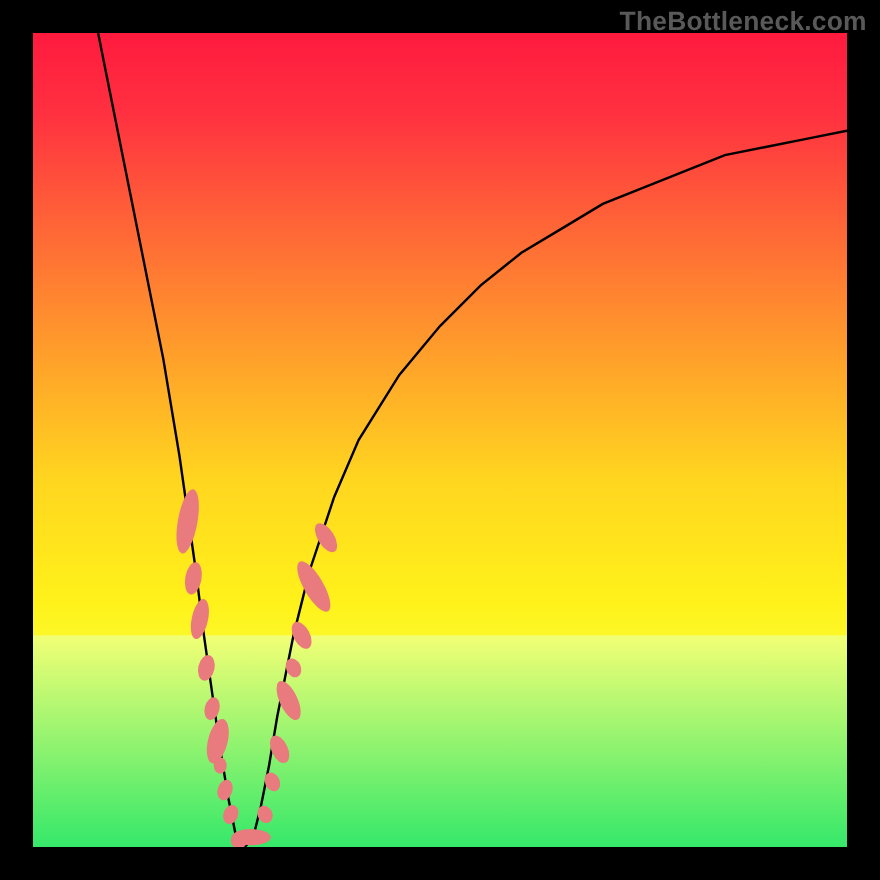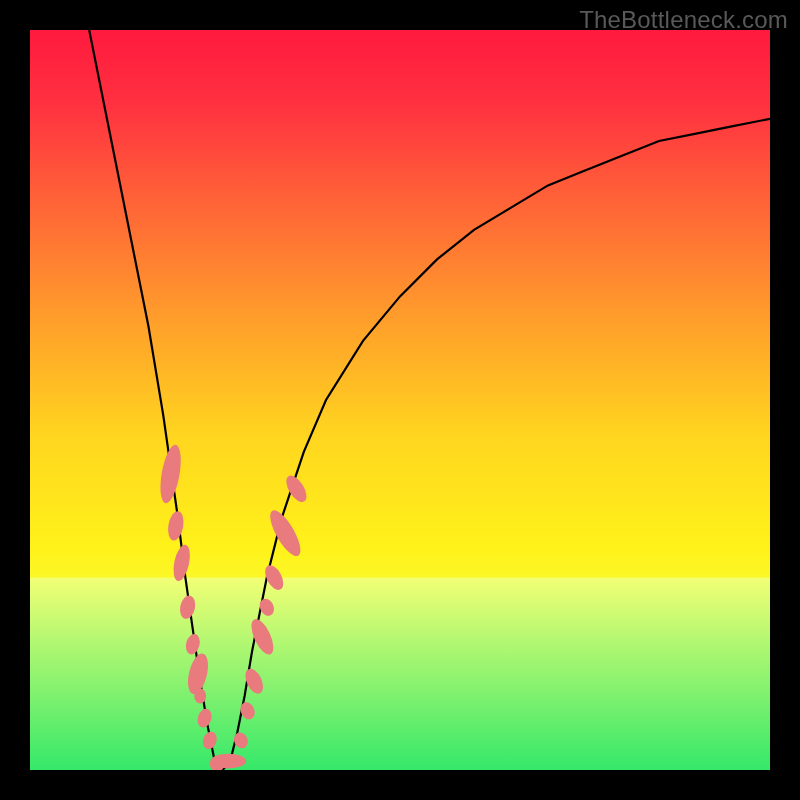--- a/index.html
+++ b/index.html
@@ -26,21 +26,21 @@
     width: 740px;
     height: 740px;
     
   }
   .watermark {
     position: absolute;
     top: 6px;
     right: 12px;
     color: #595959;
     font-size: 24px;
-    font-weight: 400;
+    font-weight: 700;
     letter-spacing: 0.2px;
     user-select: none;
   }
   svg { display: block; }
 </style>
 </head>
 <body>
 
 <div class="frame">
   <div class="watermark">TheBottleneck.com</div>

